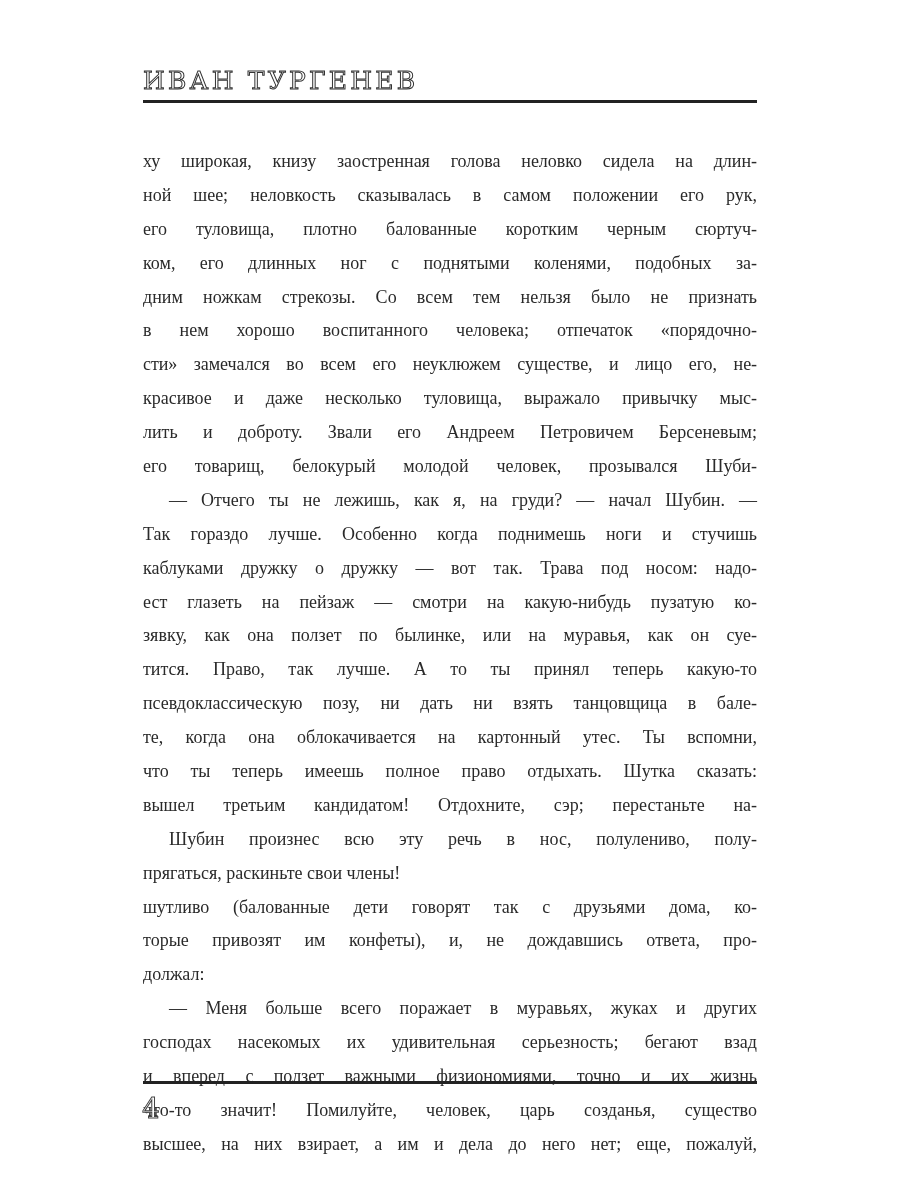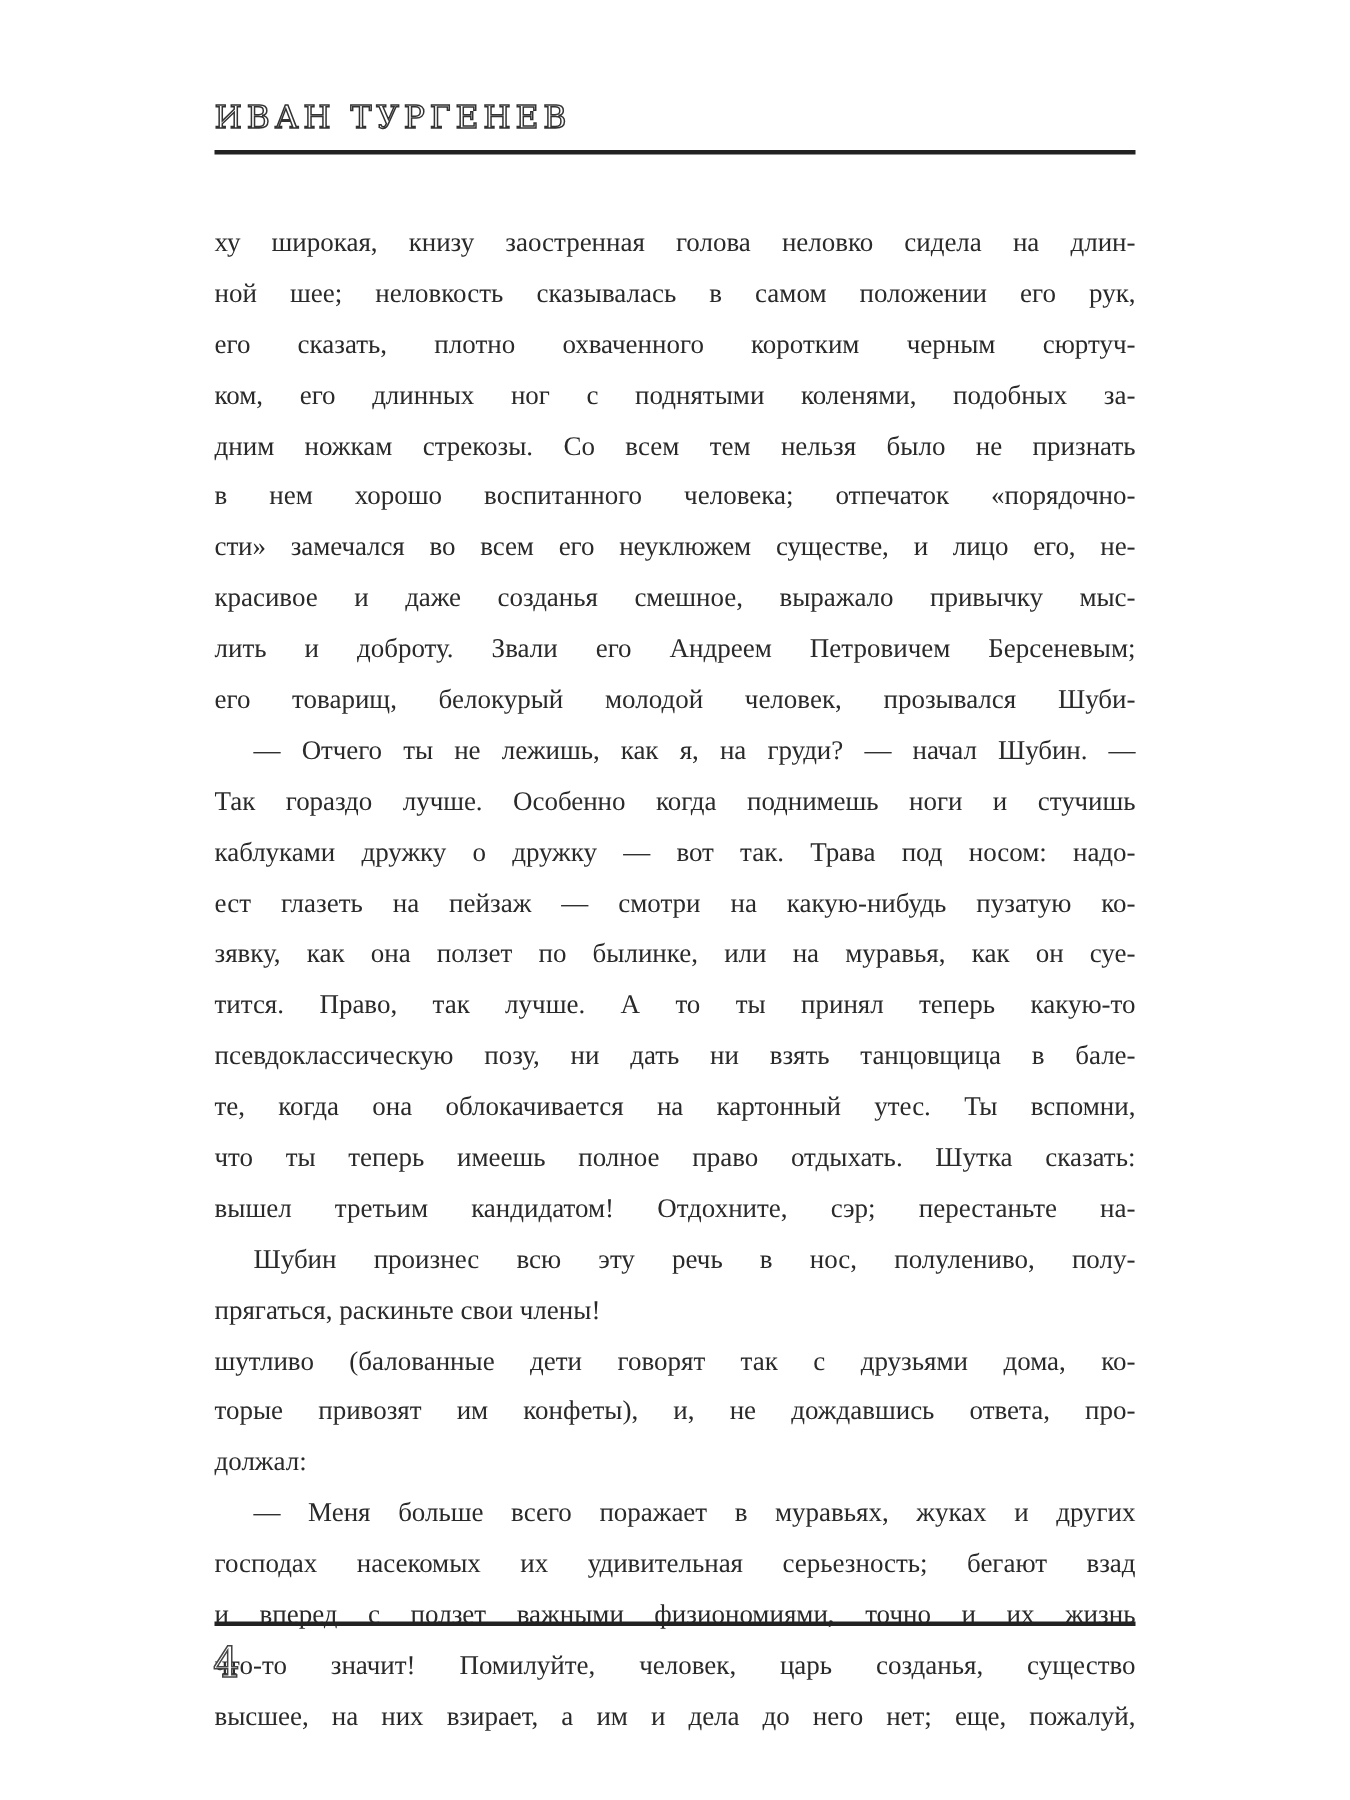--- a/index.html
+++ b/index.html
@@ -1,20 +1,20 @@
 <!DOCTYPE html>
 <html><head>
 <meta charset="utf-8">
 <style>
   html, body { margin: 0; padding: 0; background: #ffffff; }
   body { width: 900px; height: 1200px; position: relative; overflow: hidden; }
   .page { position: absolute; left: 0; top: 0; width: 900px; height: 1200px; background: #fff; }
   .running-head {
     position: absolute; left: 143px; top: 66px;
-    font-family: "DejaVu Serif", serif; font-size: 21px; letter-spacing: 3.2px;
+    font-family: "DejaVu Serif", serif; font-size: 25px; letter-spacing: 3.2px;
     color: #fff; -webkit-text-stroke: 1px #333; font-weight: normal;
   }
   .rule { position: absolute; left: 143px; width: 614px; background: #222; }
   .rule.top { top: 100px; height: 3px; }
   .rule.bottom { top: 1081px; height: 3px; }
   .body-text {
     position: absolute; left: 143px; top: 145px; width: 614px;
     font-family: "Liberation Serif", serif; font-size: 18px; color: #2a2a2a;
   }
   .line { height: 33.9px; line-height: 33.9px; white-space: nowrap; text-align: justify; text-align-last: justify; }
@@ -28,26 +28,26 @@
 </head>
 <body>
 
 <div class="page">
   <div class="running-head">ИВАН ТУРГЕНЕВ</div>
   <div class="rule top"></div>
 
   <div class="body-text" id="body-text">
       <div class="line" style="letter-spacing: -0.0161551px;">ху широкая, книзу заостренная голова неловко сидела на длин-</div>
       <div class="line">ной шее; неловкость сказывалась в самом положении его рук,</div>
-      <div class="line">его сказать, плотно охваченного коротким черным сюртуч-</div>
+      <div class="line">его туловища, плотно балованные коротким черным сюртуч-</div>
       <div class="line">ком, его длинных ног с поднятыми коленями, подобных за-</div>
       <div class="line">дним ножкам стрекозы. Со всем тем нельзя было не признать</div>
       <div class="line">в нем хорошо воспитанного человека; отпечаток «порядочно-</div>
       <div class="line" style="letter-spacing: -0.0630915px;">сти» замечался во всем его неуклюжем существе, и лицо его, не-</div>
-      <div class="line" style="letter-spacing: -0.0225443px;">красивое и даже созданья смешное, выражало привычку мыс-</div>
+      <div class="line" style="letter-spacing: -0.0225443px;">красивое и даже несколько туловища, выражало привычку мыс-</div>
       <div class="line">лить и доброту. Звали его Андреем Петровичем Берсеневым;</div>
       <div class="line">его товарищ, белокурый молодой человек, прозывался Шуби-</div>
       <div class="line indent" style="letter-spacing: -0.056962px;">— Отчего ты не лежишь, как я, на груди? — начал Шубин. —</div>
       <div class="line" style="letter-spacing: -0.0352px; font-family: Liberation Serif, serif;">Так гораздо лучше. Особенно когда поднимешь ноги и стучишь</div>
       <div class="line" style="letter-spacing: -0.0193548px;">каблуками дружку о дружку — вот так. Трава под носом: надо-</div>
       <div class="line">ест глазеть на пейзаж — смотри на какую-нибудь пузатую ко-</div>
       <div class="line">зявку, как она ползет по былинке, или на муравья, как он суе-</div>
       <div class="line">тится. Право, так лучше. А то ты принял теперь какую-то</div>
       <div class="line" style="letter-spacing: -0.0257235px;">псевдоклассическую позу, ни дать ни взять танцовщица в бале-</div>
       <div class="line">те, когда она облокачивается на картонный утес. Ты вспомни,</div>

